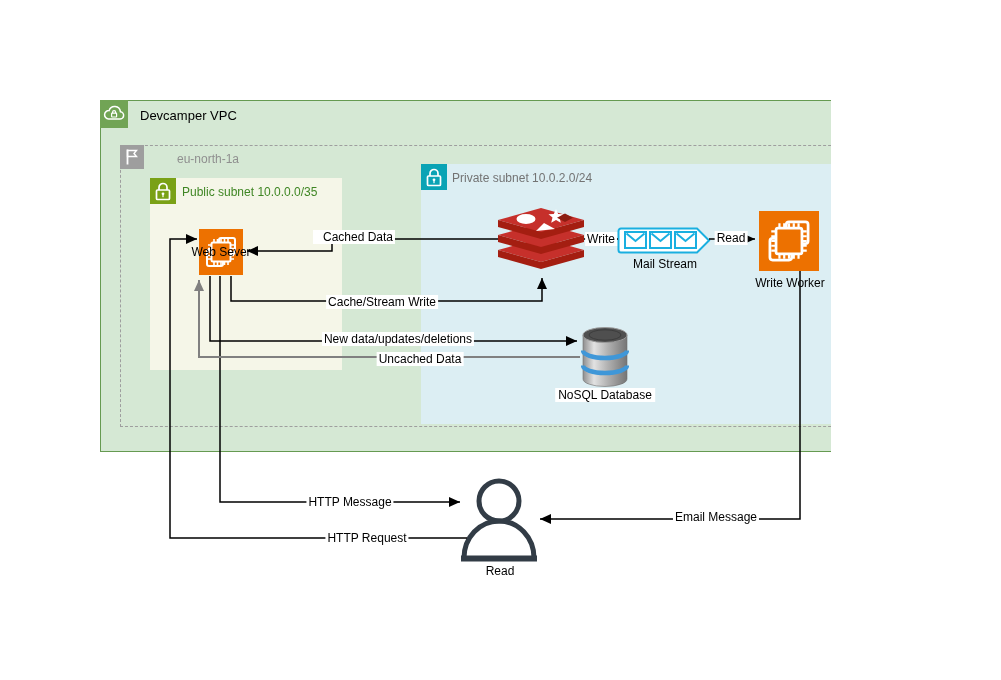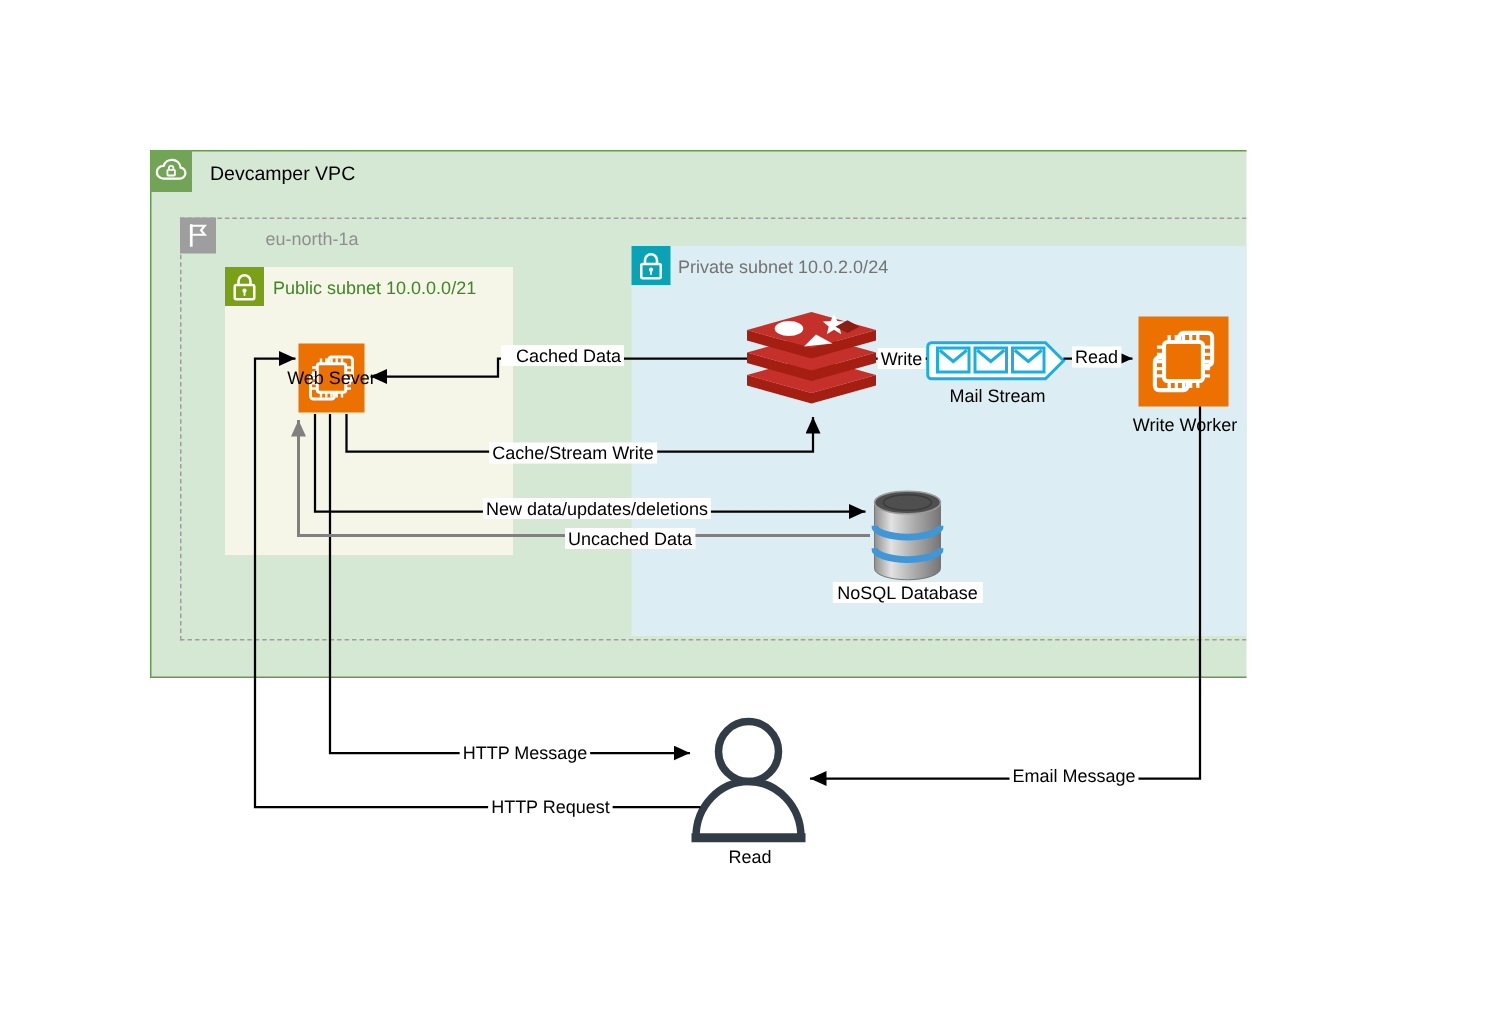--- a/index.html
+++ b/index.html
@@ -36,21 +36,21 @@
   .node-label,.edge-label{
     position:absolute;transform:translate(-50%,-50%);
     white-space:nowrap;font-size:12px;line-height:14px;color:#000;
   }
   .edge-label{background:#ffffff;padding:0 2px;}
   .lbl-web-server{left:221px;top:220px;margin-top:32px;}
   .lbl-mail-stream{left:665px;top:264px;}
   .lbl-mail-worker{left:790px;top:283px;}
   .lbl-nosql{left:605px;top:395px;background:#ffffff;padding:0 3px;}
   .lbl-user{left:500px;top:571px;}
-  .el-cached{left:375px;top:237px;padding-left:10px;}
+  .el-cached{left:354px;top:237px;padding-left:10px;}
   .el-write{left:601px;top:239px;}
   .el-read{left:731px;top:238px;}
   .el-csw{left:382px;top:302px;}
   .el-newdata{left:398px;top:339px;}
   .el-uncached{left:420px;top:359px;}
   .el-httpresp{left:350px;top:502px;}
   .el-httpreq{left:367px;top:538px;}
   .el-email{left:716px;top:517px;}
   
   .connectors{position:absolute;left:0;top:0;width:1001px;height:680px;pointer-events:none;}
@@ -85,21 +85,21 @@
 
   <div class="abs public-subnet">
     <div class="badge pub-badge">
       <svg viewBox="0 0 26 26" width="26" height="26">
         <path d="M9,12 V9.5 a4,4 0 0 1 8,0 V12" fill="none" stroke="#fff" stroke-width="1.7"></path>
         <rect x="6.5" y="12" width="13" height="9.5" rx="1" fill="none" stroke="#fff" stroke-width="1.7"></rect>
         <circle cx="13" cy="15.8" r="1.4" fill="#fff"></circle>
         <rect x="12.4" y="16.4" width="1.2" height="2.8" fill="#fff"></rect>
       </svg>
     </div>
-    <span class="group-label pub-label">Public subnet 10.0.0.0/21</span>
+    <span class="group-label pub-label">Public subnet 10.0.0.0/35</span>
   </div>
 
   <div class="abs private-subnet">
     <div class="badge priv-badge">
       <svg viewBox="0 0 26 26" width="26" height="26">
         <path d="M9,12 V9.5 a4,4 0 0 1 8,0 V12" fill="none" stroke="#fff" stroke-width="1.7"></path>
         <rect x="6.5" y="12" width="13" height="9.5" rx="1" fill="none" stroke="#fff" stroke-width="1.7"></rect>
         <circle cx="13" cy="15.8" r="1.4" fill="#fff"></circle>
         <rect x="12.4" y="16.4" width="1.2" height="2.8" fill="#fff"></rect>
       </svg>

